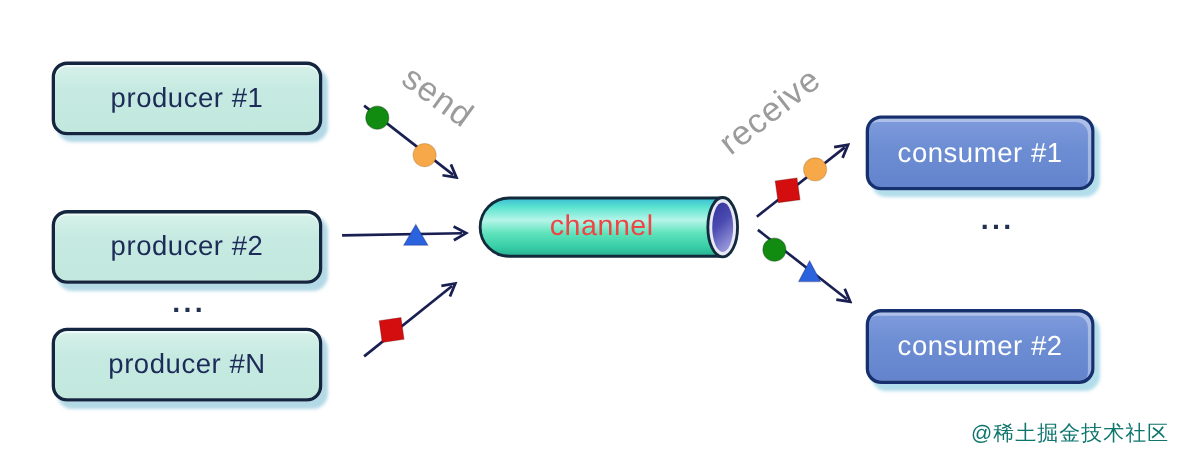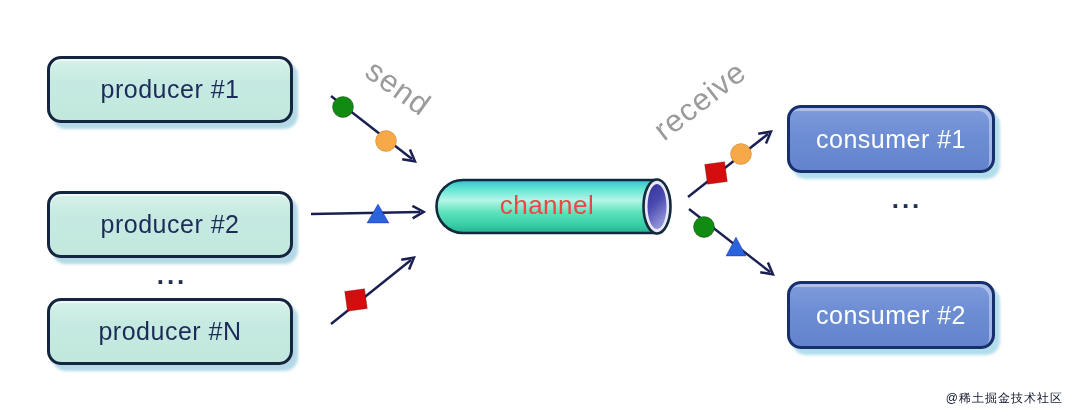--- a/index.html
+++ b/index.html
@@ -39,21 +39,21 @@
     position:absolute;color:#9b9b9b;font-size:31px;letter-spacing:1px;
     width:120px;text-align:center;
   }
   .flow-send{left:338px;top:70px;transform:rotate(36deg);}
   .flow-receive{left:640px;top:83px;transform:rotate(-38deg);}
   .channel-label{
     position:absolute;left:447px;top:190px;width:200px;text-align:center;
     font-size:26px;color:#ef4444;letter-spacing:.5px;
   }
   .watermark{
-    position:absolute;right:17px;bottom:11px;font-size:12px;color:#0f172a;letter-spacing:1px;
+    position:absolute;right:17px;bottom:11px;font-size:19px;color:#0f766e;letter-spacing:1px;
   }
 </style>
 </head>
 <body>
 
 <div class="stage">
 
   <svg class="svg-layer" viewBox="0 0 1080 418">
     <defs>
       <marker id="arrowhead" viewBox="0 0 12 12" refX="7" refY="6" markerWidth="15" markerHeight="15" orient="auto" markerUnits="userSpaceOnUse">

